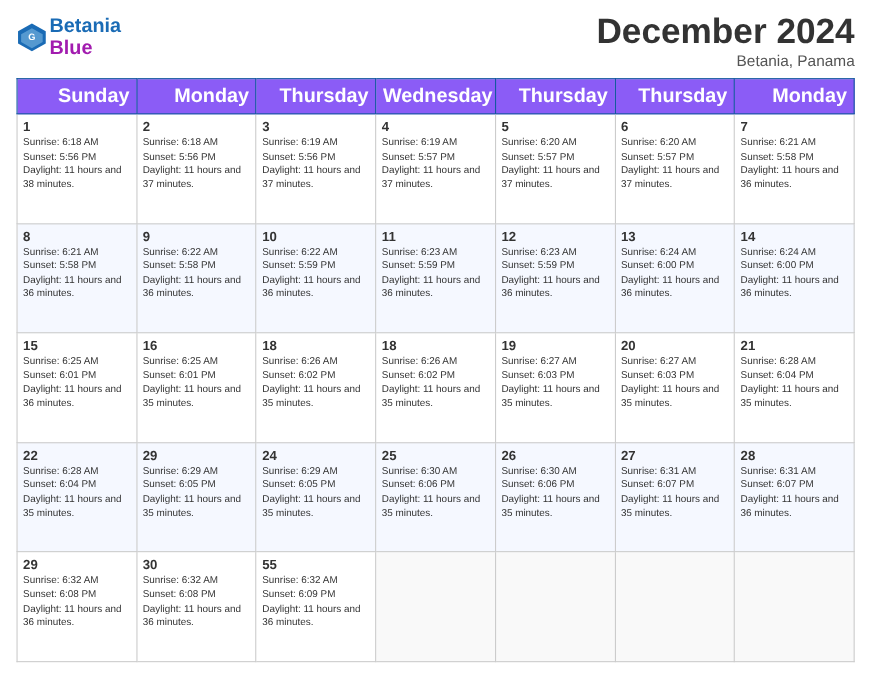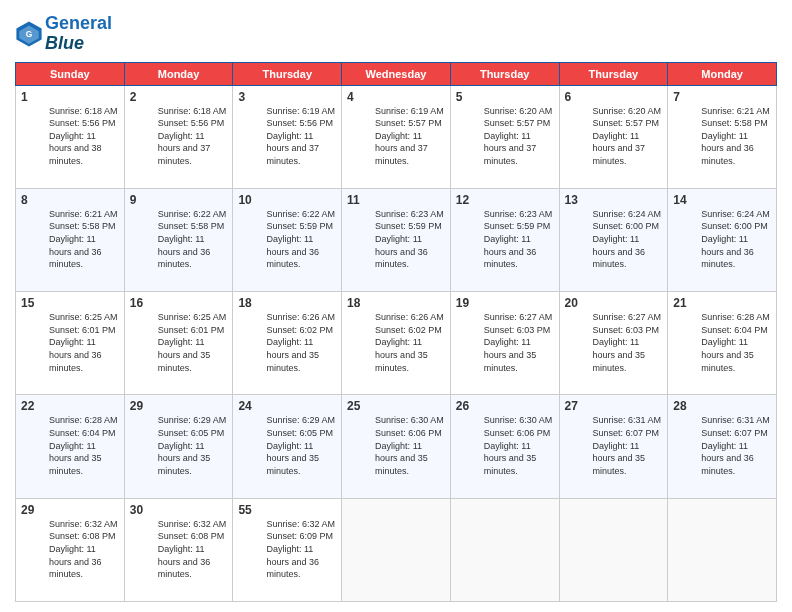--- a/index.html
+++ b/index.html
@@ -55,25 +55,25 @@
       color: #555;
     }
     .calendar {
       flex: 1;
       border: 1px solid #ccc;
       border-collapse: collapse;
       width: 100%;
       table-layout: fixed;
     }
     .calendar th {
-      background-color: #ef4444;
+      background-color: #8b5cf6;
       color: white;
-      text-align: center;
+      text-align: right;
       padding: 5px 6px;
-      font-size: 11px;
+      font-size: 18px;
       font-weight: bold;
       border: 1px solid #1558a0;
     }
     .calendar td {
       border: 1px solid #ccc;
       vertical-align: top;
       padding: 4px 5px;
       font-size: 9.5px;
       color: #333;
       background: #fff;
@@ -87,21 +87,20 @@
     .day-num {
       font-size: 12px;
       font-weight: bold;
       display: block;
       margin-bottom: 1px;
     }
     .day-info {
       line-height: 1.4;
       font-size: 9px;
       color: #333;
-      margin-left: 28px;
     }
     table {
       width: 100%;
       border-collapse: collapse;
     }
     td, th {
       width: calc(100% / 7);
     }
   </style>
 </head>
@@ -109,23 +108,27 @@
 
 <div class="page">
   <div class="header">
     <div class="logo">
       <svg class="logo-icon" viewBox="0 0 40 40">
         <polygon points="20,2 38,12 38,28 20,38 2,28 2,12" fill="#1a6bb5"></polygon>
         <polygon points="20,8 34,16 34,26 20,34 6,26 6,16" fill="#5599d0"></polygon>
         <text x="20" y="24" text-anchor="middle" fill="white" font-size="12" font-weight="bold">G</text>
       </svg>
       <div class="logo-text">
-        <span>General</span><br>
-        <span style="color:#0c4a6e;font-style:italic;">Blue</span>
+        <span>Betania</span><br>
+        <span style="color:#a21caf;">Blue</span>
       </div>
+    </div>
+    <div class="title-area">
+      <div class="month-title">December 2024</div>
+      <div class="location">Betania, Panama</div>
     </div>
   </div>
 
   <table class="calendar">
     <thead>
       <tr>
         <th>Sunday</th>
         <th>Monday</th>
         <th>Thursday</th>
         <th>Wednesday</th>

